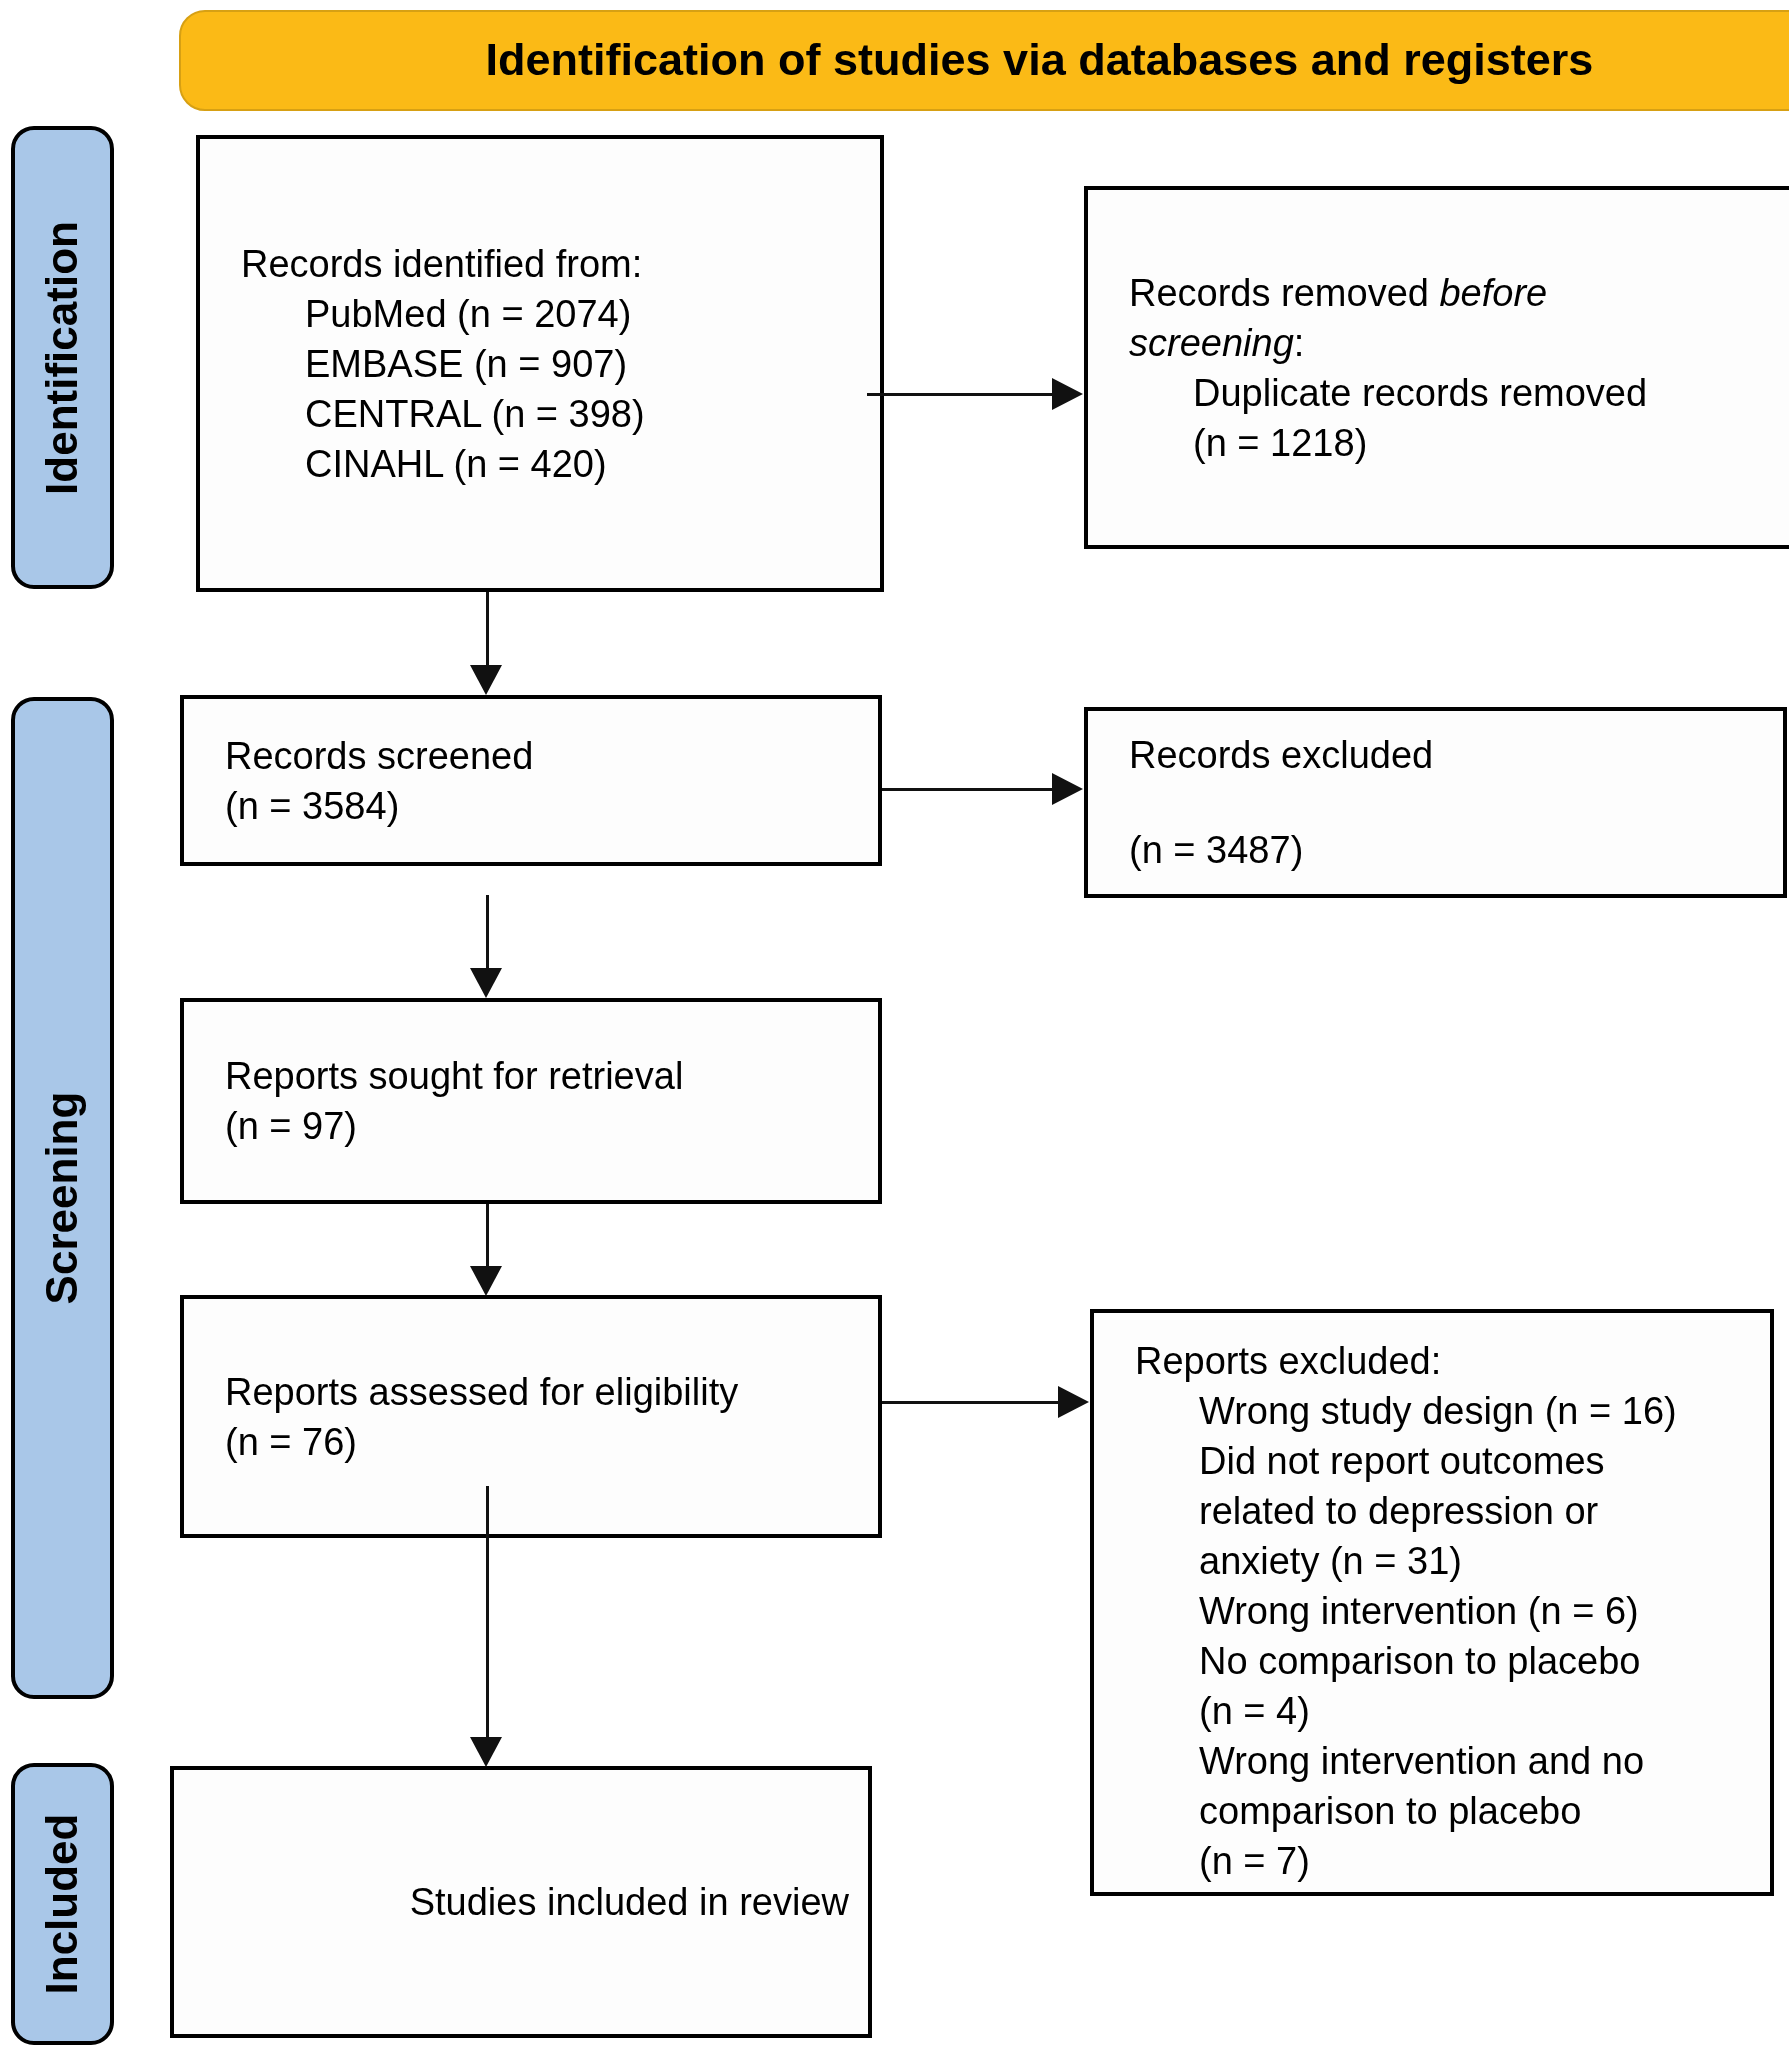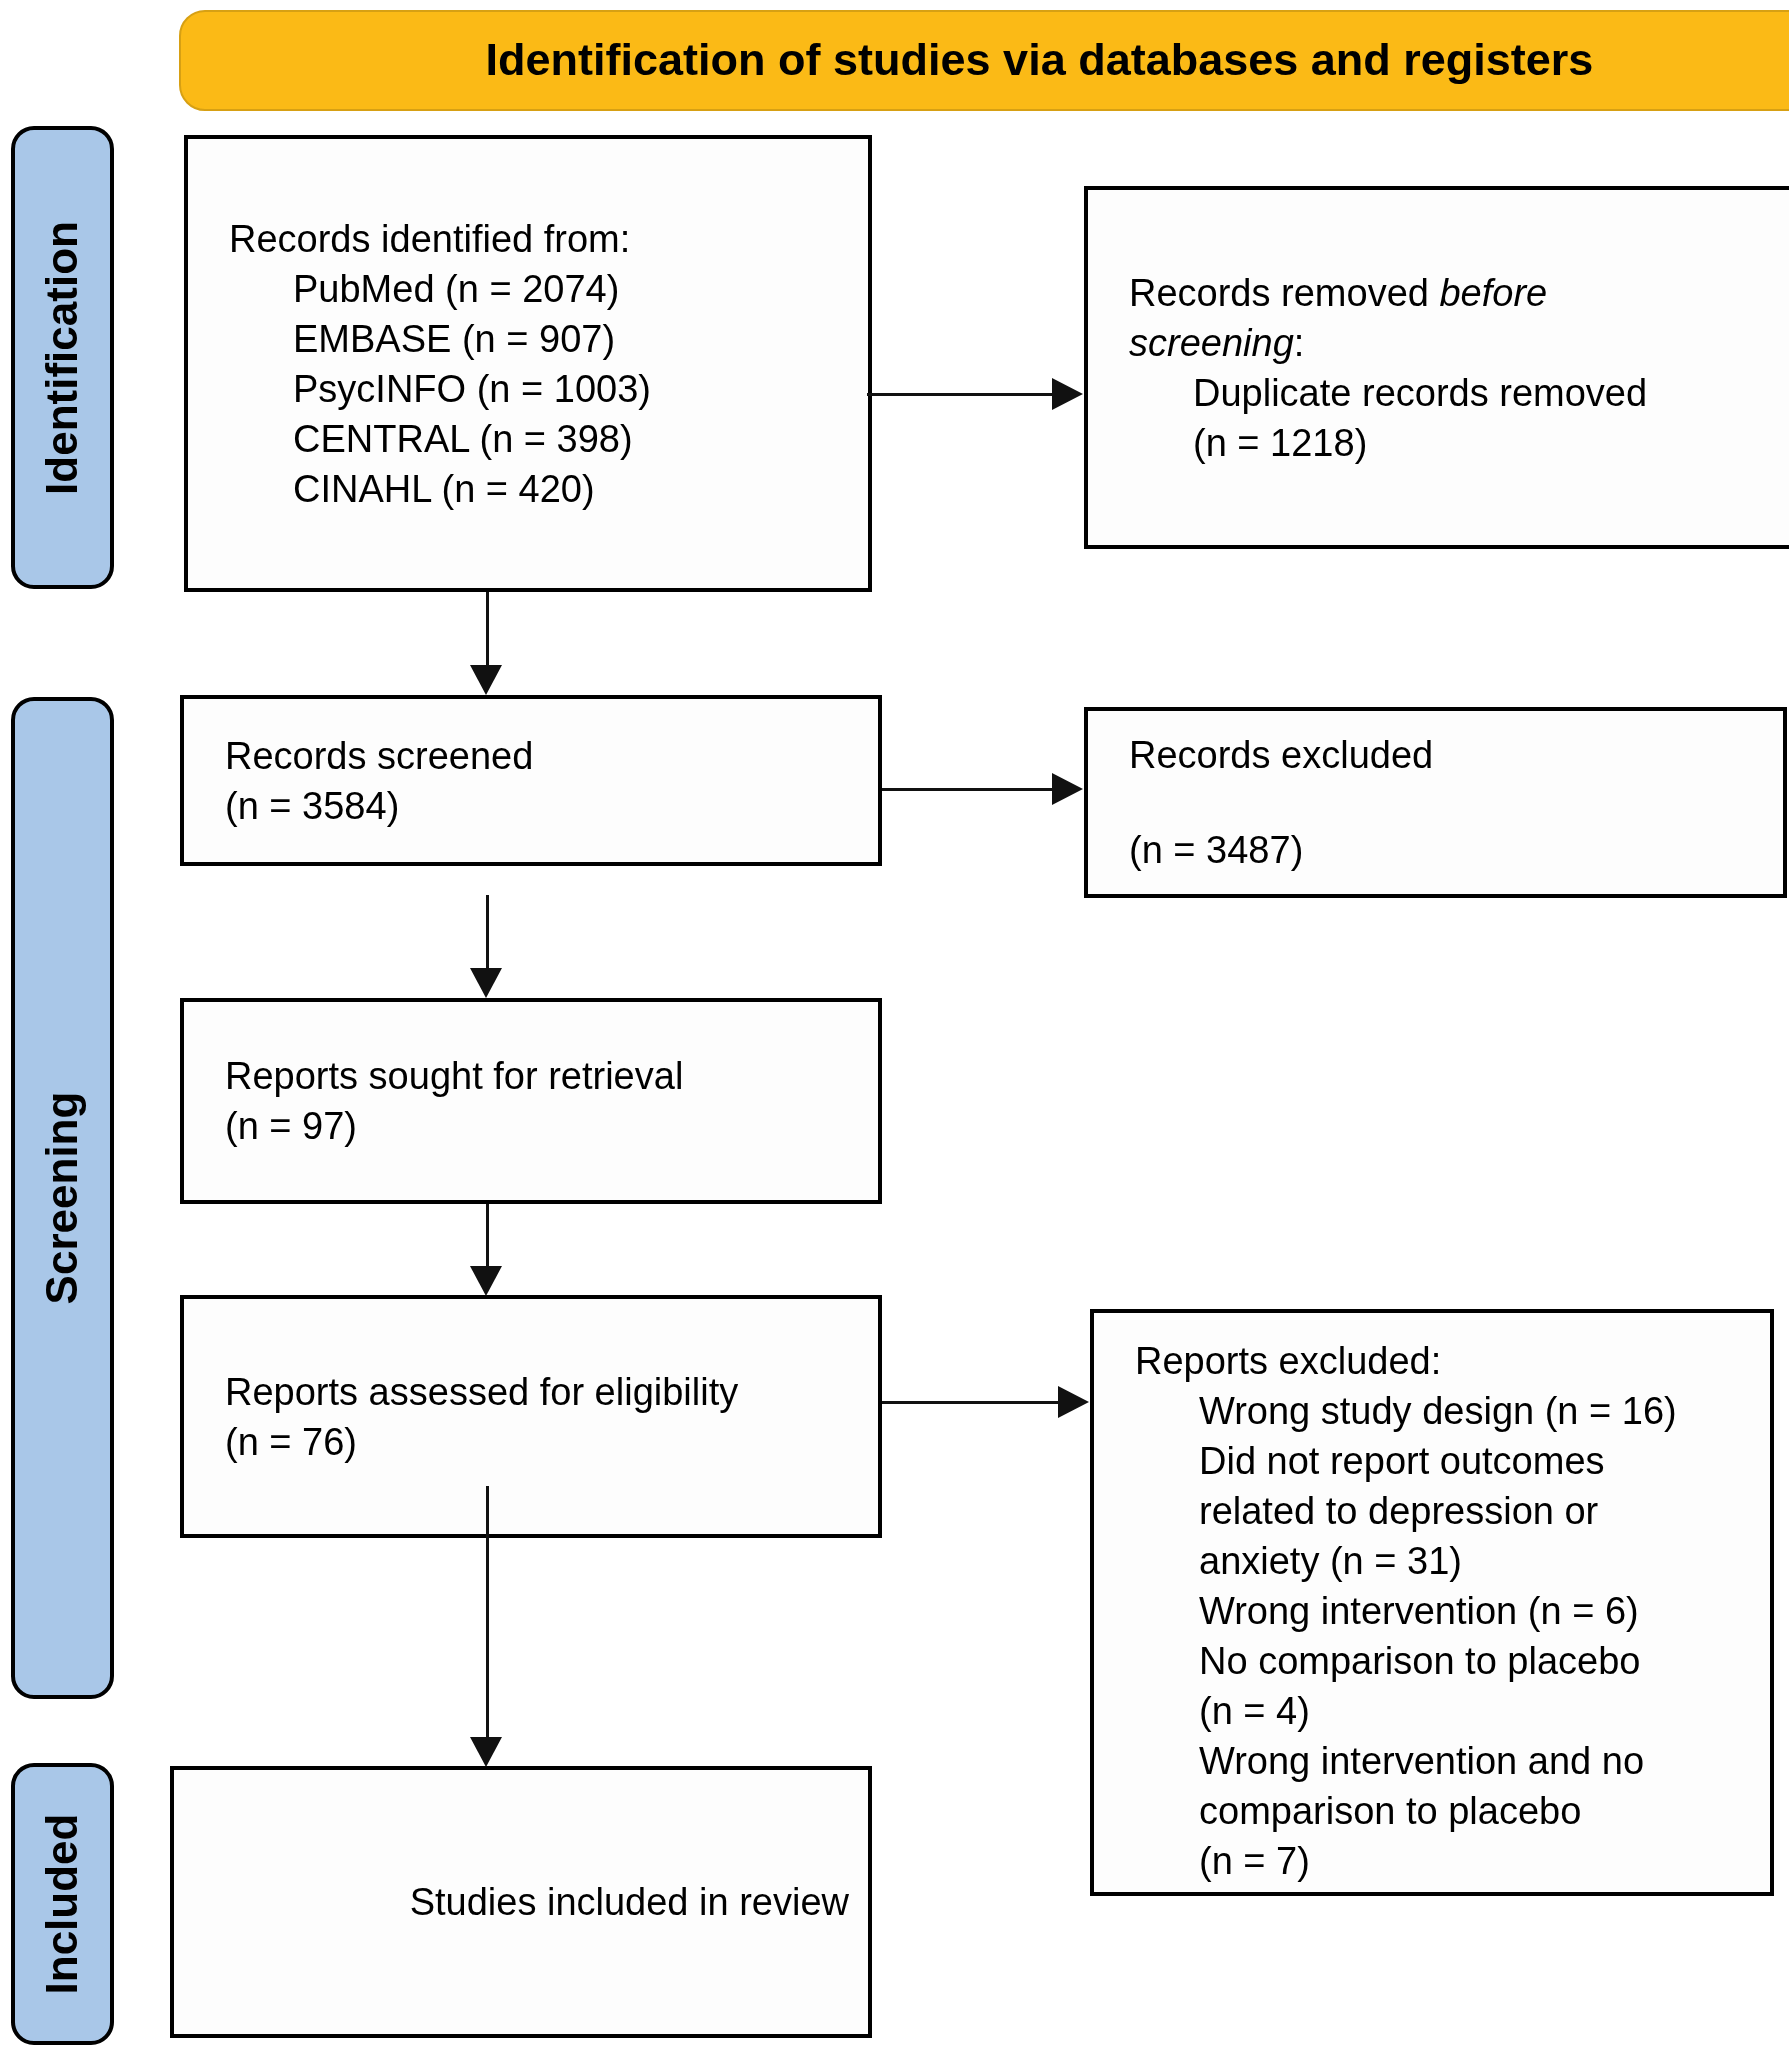--- a/index.html
+++ b/index.html
@@ -44,21 +44,21 @@
     box-sizing:border-box;
     background:#fdfdfd;
     border:4.3px solid #000;
     display:flex;flex-direction:column;justify-content:center;
     font-size:38px;line-height:50px;
     padding:9.5px 19px 9.5px 41px;
   }
   .node .line{white-space:nowrap;}
   .node .line.ind{padding-left:64px;}
   .node .it{font-style:italic;}
-  #box-records-identified{left:184px;top:135px;width:688px;height:457px;}
+  #box-records-identified{left:196px;top:135px;width:688px;height:457px;}
   #box-records-removed{left:1084px;top:186px;width:814px;height:363px;}
   #box-records-screened{left:180px;top:695px;width:702px;height:171px;}
   #box-records-excluded{left:1084px;top:707px;width:703px;height:191px;gap:45px;}
   #box-reports-sought{left:180px;top:998px;width:702px;height:206px;}
   #box-reports-assessed{left:180px;top:1295px;width:702px;height:243px;}
   #box-reports-excluded{left:1090px;top:1277px;width:684px;height:587px;justify-content:flex-start;padding-top:23px;margin-top:32px;}
   #box-studies-included{left:170px;top:1766px;width:702px;height:272px;align-items:flex-end;}
   
   .aline{position:absolute;background:#111;}
   .head-right{position:absolute;width:0;height:0;
@@ -84,21 +84,20 @@
     <span class="vtext">Screening</span>
   </div>
   <div class="stage" id="stage-included">
     <span class="vtext">Included</span>
   </div>
 
   <div class="node" id="box-records-identified">
       <div class="line"><span>Records identified from:</span></div>
       <div class="line ind"><span>PubMed (n = 2074)</span></div>
       <div class="line ind"><span>EMBASE (n = 907)</span></div>
-      <div class="line ind"><span>PsycINFO (n = 1003)</span></div>
       <div class="line ind"><span>CENTRAL (n = 398)</span></div>
       <div class="line ind"><span>CINAHL (n = 420)</span></div>
     </div>
   <div class="node" id="box-records-removed">
       <div class="line"><span>Records removed </span><span class="it">before</span></div>
       <div class="line"><span class="it">screening</span><span>:</span></div>
       <div class="line ind"><span>Duplicate records removed</span></div>
       <div class="line ind"><span>(n = 1218)</span></div>
     </div>
   <div class="node" id="box-records-screened">

